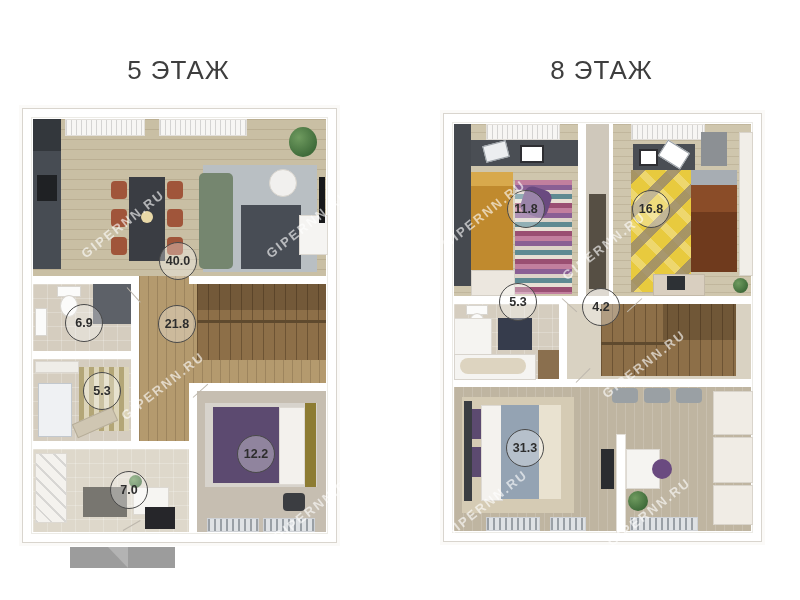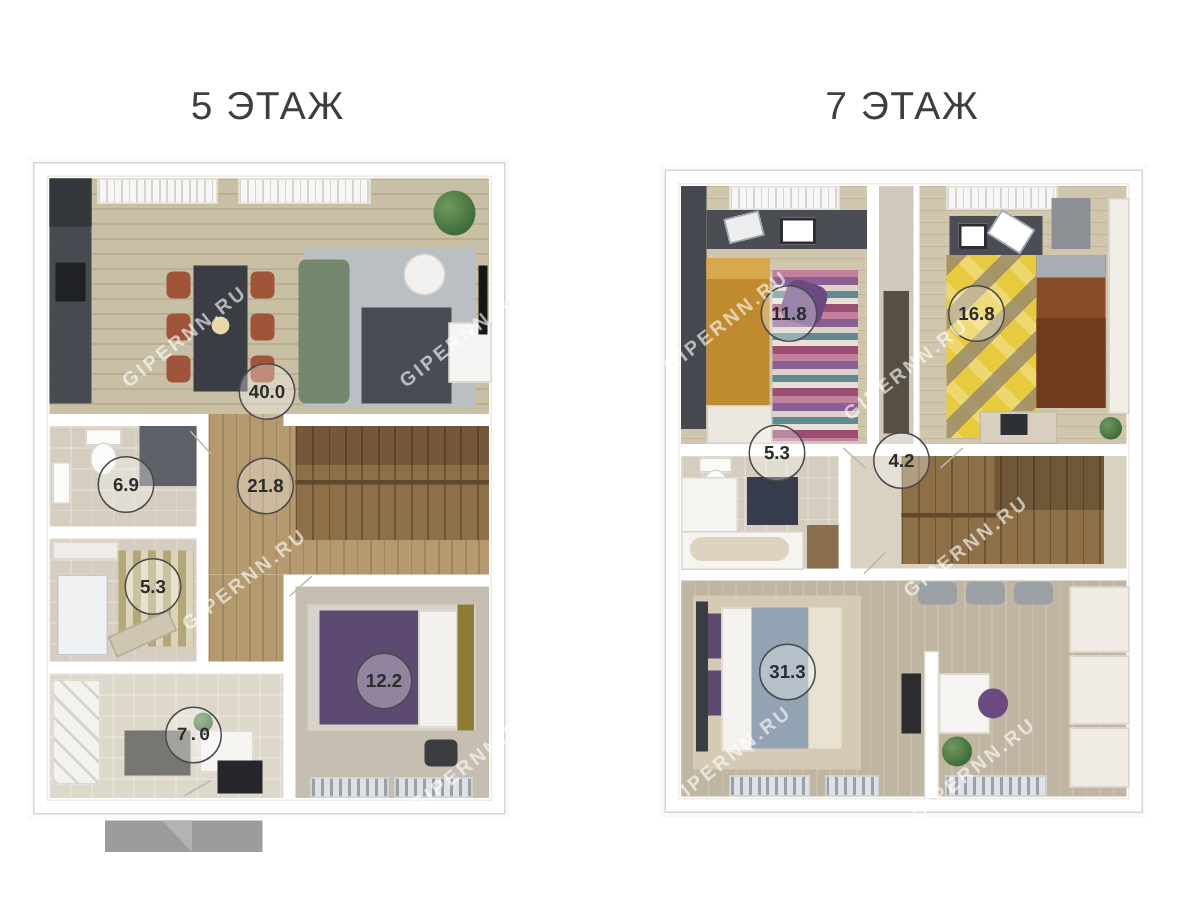--- a/index.html
+++ b/index.html
@@ -28,21 +28,21 @@
        font-size:12.5px;font-weight:700;color:#2d2d2d;transform:translate(-50%,-50%);z-index:5;}
   .wm{position:absolute;font-size:13px;font-weight:700;color:rgba(255,255,255,.62);
        letter-spacing:2px;white-space:nowrap;transform:translate(-50%,-50%) rotate(-38deg);
        z-index:6;pointer-events:none;}
   .door-line{position:absolute;width:20px;height:1px;background:#bdb7ad;transform-origin:left center;}
 </style>
 </head>
 <body>
 
 <div class="floor-title" style="left:22px;top:55px;width:313px;">5 ЭТАЖ</div>
-<div class="floor-title" style="left:443px;top:55px;width:317px;">7 ЭТАЖ</div>
+<div class="floor-title" style="left:443px;top:55px;width:317px;">8 ЭТАЖ</div>
 
 <div class="plan" style="left:22px;top:108px;width:313px;height:433px;">
   <div class="inner-line"></div>
 
   <div class="room floor-wood-h" style="left:10px;top:10px;width:293px;height:157px;">
     <div class="f curtain" style="left:32px;top:0;width:78px;height:15px;"></div>
     <div class="f curtain" style="left:126px;top:0;width:86px;height:15px;"></div>
     <div class="f" style="left:0;top:0;width:28px;height:150px;background:#474c53;"></div>
     <div class="f" style="left:0;top:0;width:28px;height:32px;background:#33373c;"></div>
     <div class="f" style="left:4px;top:56px;width:20px;height:26px;background:#1f2124;"></div>
@@ -105,21 +105,21 @@
   </div>
 
   <div class="door-line" style="left:104px;top:178px;transform:rotate(48deg);"></div>
   <div class="door-line" style="left:170px;top:288px;transform:rotate(-42deg);"></div>
   <div class="door-line" style="left:100px;top:421px;transform:rotate(-30deg);"></div>
 
   <div class="badge" style="left:155px;top:152px;">40.0</div>
   <div class="badge" style="left:61px;top:214px;">6.9</div>
   <div class="badge" style="left:154px;top:215px;">21.8</div>
   <div class="badge" style="left:79px;top:282px;">5.3</div>
-  <div class="badge" style="left:106px;top:381px;font-family:Liberation Mono, monospace;">7.0</div>
+  <div class="badge" style="left:106px;top:381px;">7.0</div>
   <div class="badge" style="left:233px;top:345px;">12.2</div>
 
   <div class="wm" style="left:100px;top:115px;">GIPERNN.RU</div>
   <div class="wm" style="left:285px;top:115px;">GIPERNN.RU</div>
   <div class="wm" style="left:140px;top:277px;">GIPERNN.RU</div>
   <div class="wm" style="left:292px;top:398px;">GIPERNN.RU</div>
 </div>
 
 <div class="f" style="left:70px;top:547px;width:105px;height:21px;background:#9c9c9c;">
   <div class="f" style="left:38px;top:0;width:0;height:0;border-left:20px solid transparent;border-top:21px solid #b3b3b3;"></div>

